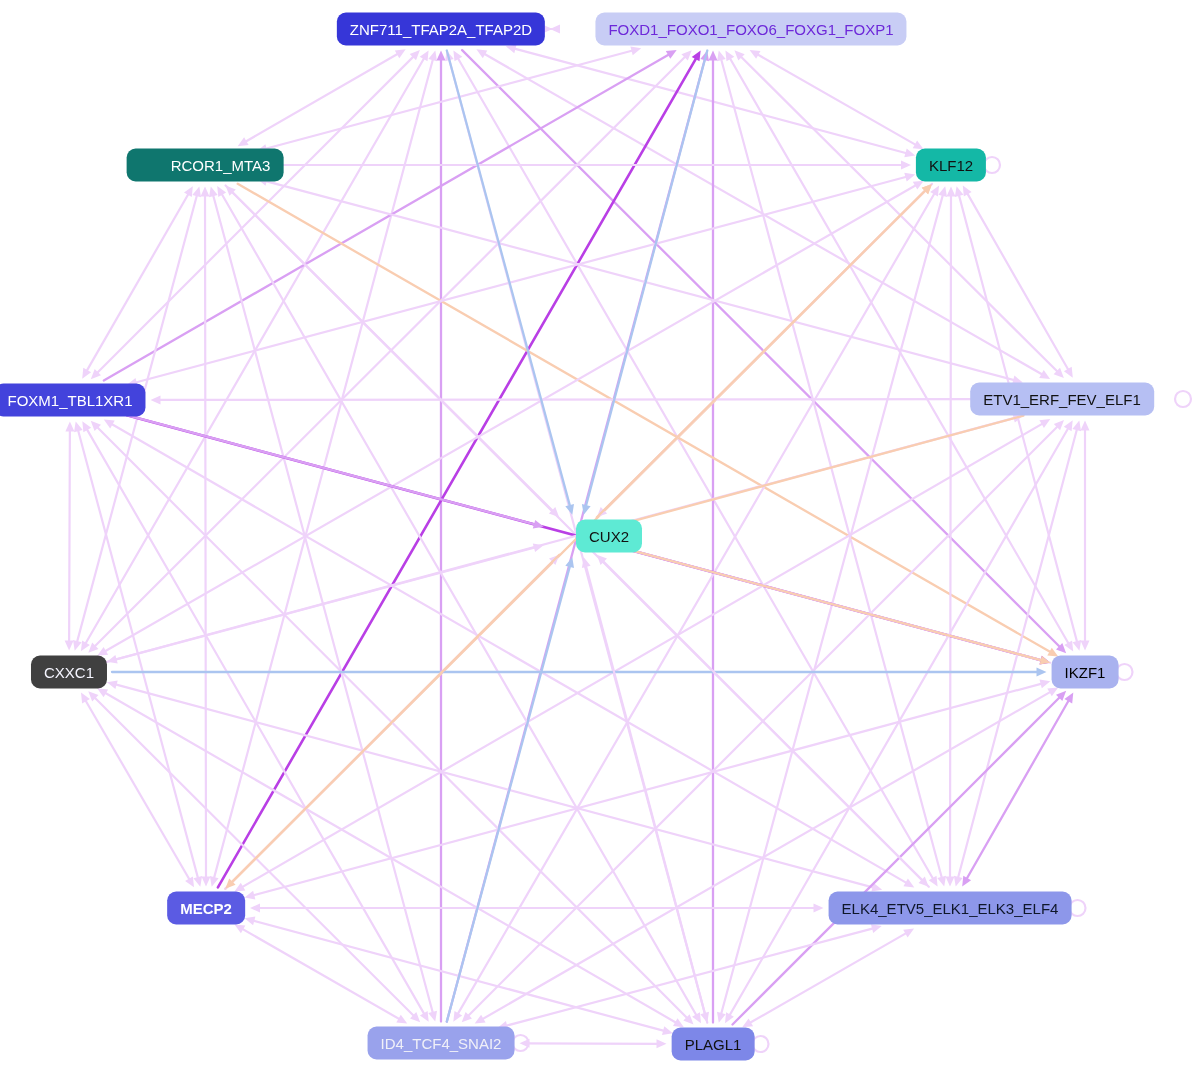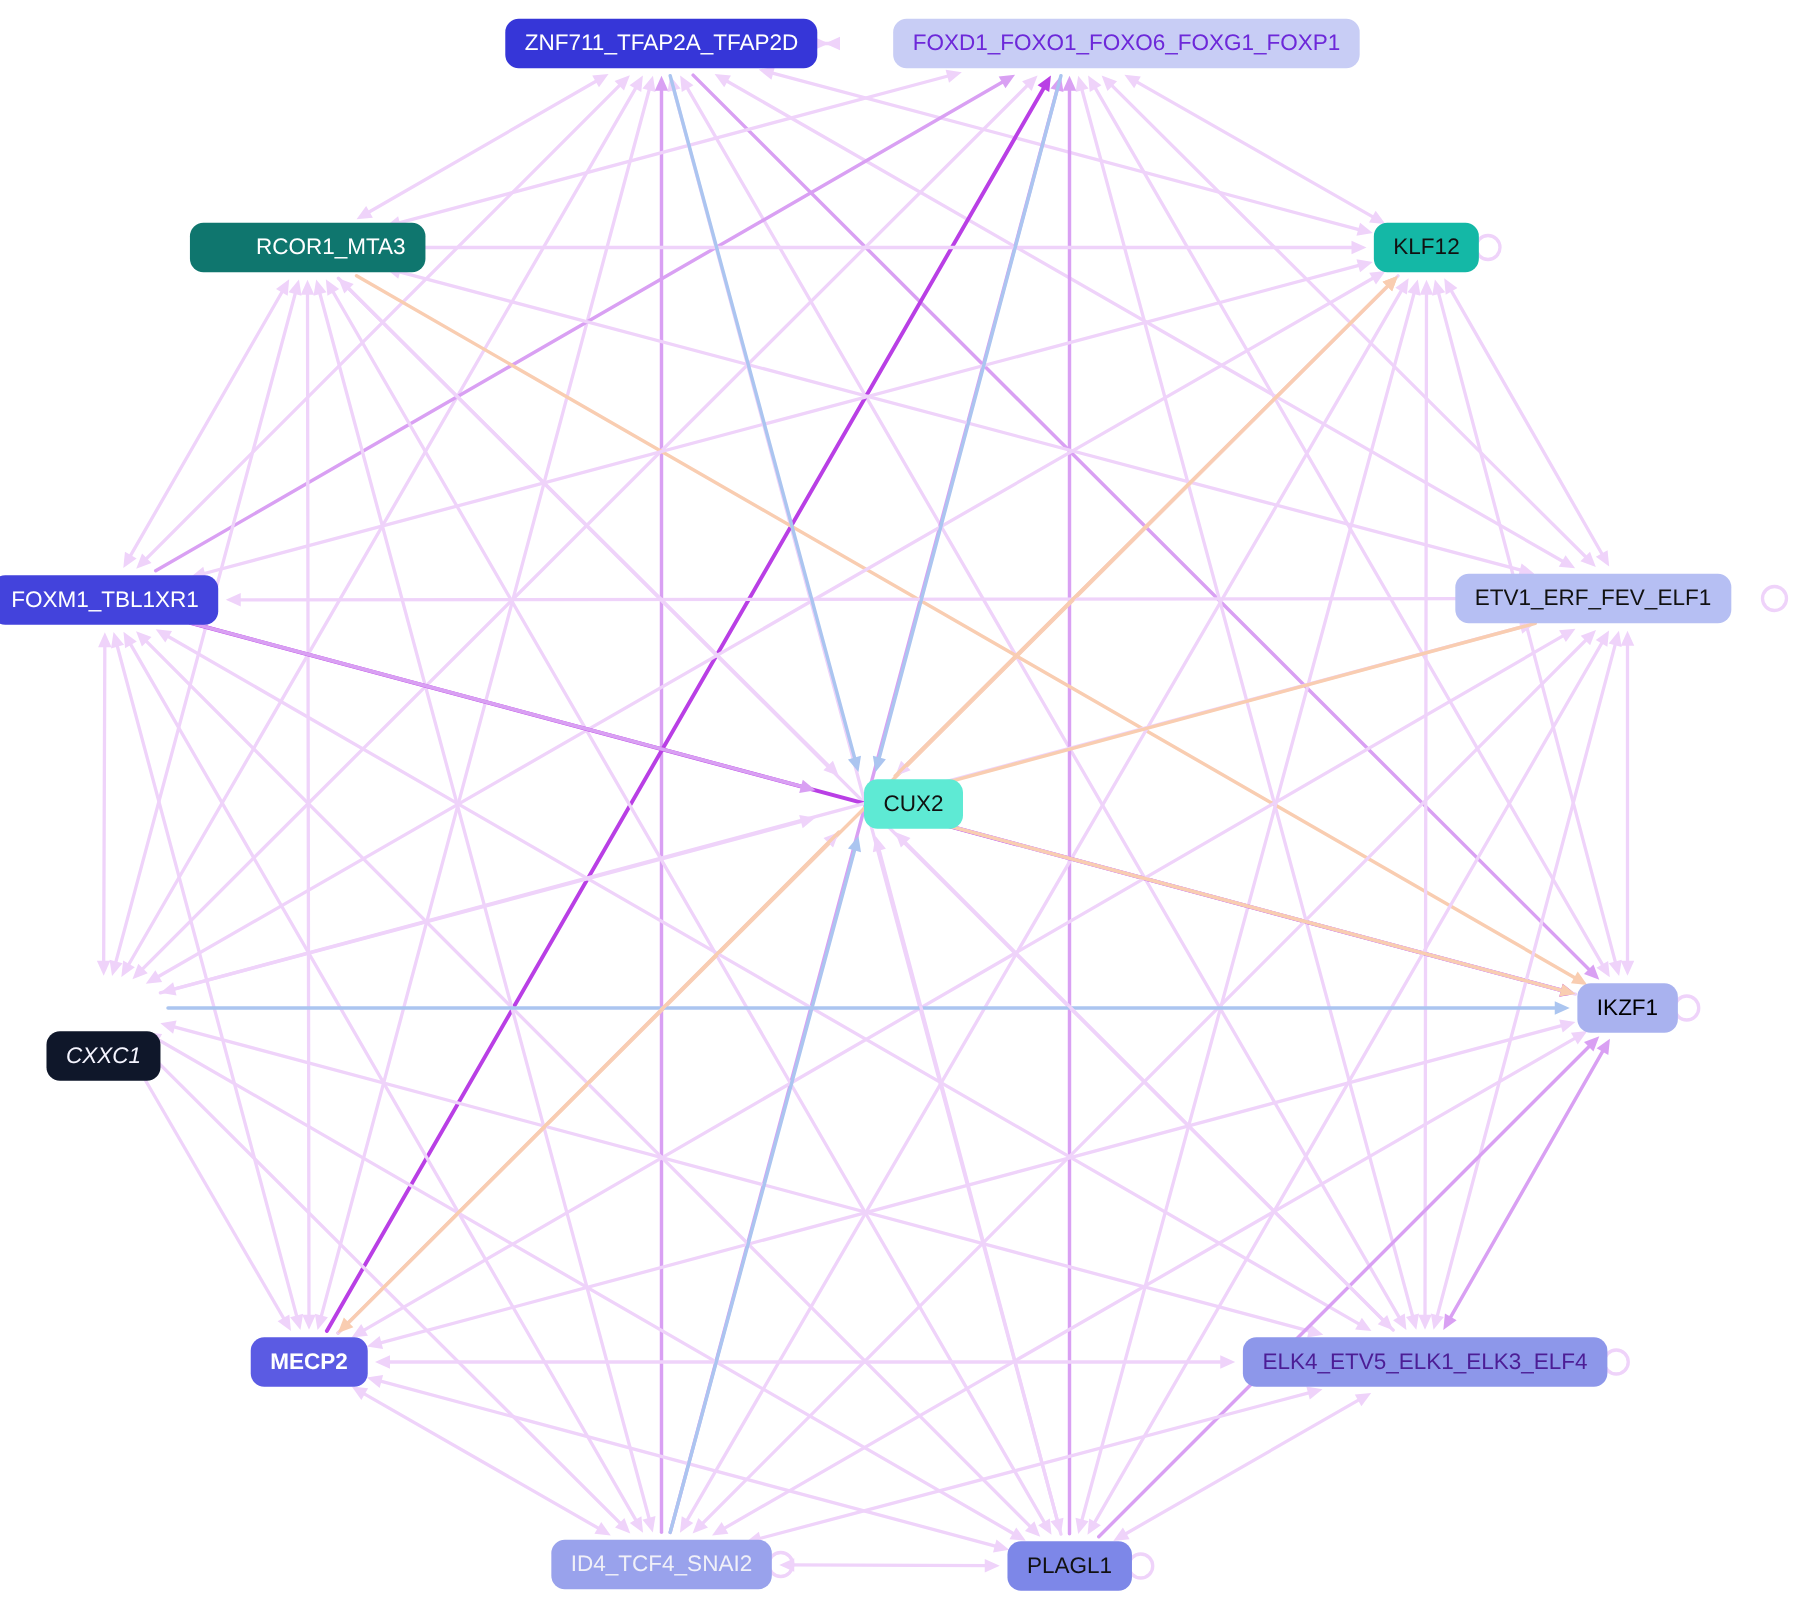--- a/index.html
+++ b/index.html
@@ -256,19 +256,19 @@
       <circle cx="520.5" cy="1043" r="8" fill="none" stroke="#efd3fa" stroke-width="2.2"></circle>
       <circle cx="617.0" cy="536" r="8" fill="none" stroke="#f9cdb1" stroke-width="2.3"></circle>
     </svg>
     <div class="node" style="left: 441px; top: 29px; background: rgb(54, 54, 216); color: rgb(255, 255, 255);">ZNF711_TFAP2A_TFAP2D</div>
     <div class="node" style="left: 713px; top: 29px; background: rgb(200, 205, 245); color: #6d28d9; margin-left: 38px;">FOXD1_FOXO1_FOXO6_FOXG1_FOXP1</div>
     <div class="node" style="left: 205px; top: 165px; background: #0f766e; color: rgb(255, 255, 255); padding-left: 44px;">RCOR1_MTA3</div>
     <div class="node" style="left: 951px; top: 165px; background: #14b8a6; color: rgb(17, 17, 17);">KLF12</div>
     <div class="node" style="left: 70px; top: 400px; background: rgb(67, 67, 220); color: rgb(255, 255, 255);">FOXM1_TBL1XR1</div>
     <div class="node" style="left: 1062px; top: 399px; background: rgb(182, 191, 243); color: rgb(17, 17, 17);">ETV1_ERF_FEV_ELF1</div>
     <div class="node" style="left: 609px; top: 536px; background: #5eead4; color: rgb(17, 17, 17);">CUX2</div>
-    <div class="node" style="left: 69px; top: 704px; background: #0f172a; color: rgb(245, 245, 255); font-style: italic;">CXXC1</div>
+    <div class="node" style="left: 69px; top: 672px; background: #404040; color: rgb(245, 245, 255);">CXXC1</div>
     <div class="node" style="left: 1085px; top: 672px; background: rgb(169, 178, 239); color: #000000;">IKZF1</div>
     <div class="node" style="left: 206px; top: 908px; background: rgb(91, 91, 227); color: rgb(255, 255, 255); font-weight: bold;">MECP2</div>
-    <div class="node" style="left: 950px; top: 908px; background: rgb(141, 151, 234); color: #4c1d95;">ELK4_ETV5_ELK1_ELK3_ELF4</div>
+    <div class="node" style="left: 950px; top: 908px; background: rgb(141, 151, 234); color: #0f172a;">ELK4_ETV5_ELK1_ELK3_ELF4</div>
     <div class="node" style="left: 441px; top: 1043px; background: rgb(153, 162, 236); color: rgb(240, 240, 248);">ID4_TCF4_SNAI2</div>
     <div class="node" style="left: 713px; top: 1044px; background: rgb(125, 135, 232); color: rgb(17, 17, 17);">PLAGL1</div>
   </div>
 
 </body></html>

